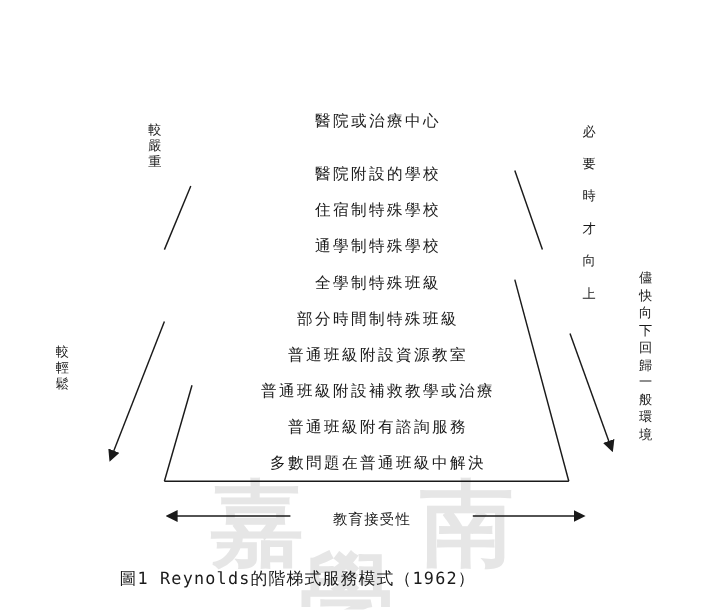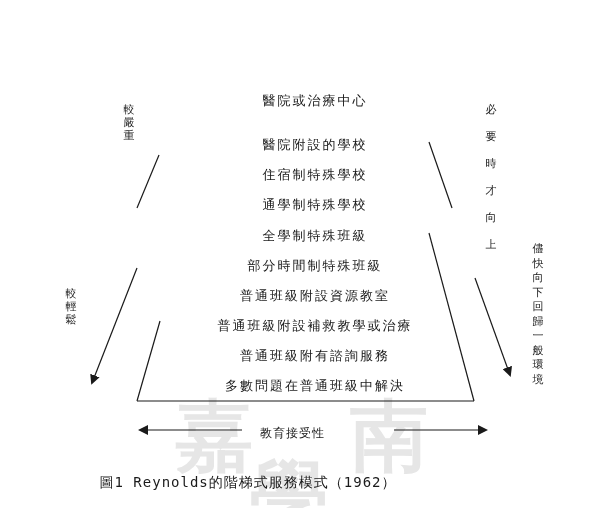--- a/index.html
+++ b/index.html
@@ -5,21 +5,21 @@
   html, body { margin:0; padding:0; background:#ffffff; }
   body { width:604px; height:508px; position:relative; overflow:hidden;
          font-family:"DejaVu Serif", serif; color:#1a1a1a; }
   .watermark { position:absolute; font-family:"DejaVu Serif", serif; color:#e6e6e6;
                font-size:78px; font-weight:bold; z-index:0; }
   svg.lines { position:absolute; left:0; top:0; z-index:1; }
   .tier { position:absolute; left:150px; width:330px; text-align:center; font-size:13px;
           letter-spacing:2px; z-index:2; white-space:nowrap; }
   .vtext { position:absolute; font-size:11px; line-height:13px; width:14px; text-align:center;
            z-index:2; word-break:break-all; }
-  .accept { position:absolute; left:260px; top:425px; width:100px; 
+  .accept { position:absolute; left:260px; top:425px; width:100px; text-align:center;
             font-size:12px; letter-spacing:1px; z-index:2; }
   .caption { position:absolute; left:0; width:496px; top:474px; text-align:center;
              font-size:14px; letter-spacing:1px; z-index:2; font-family:"DejaVu Sans Mono", monospace; }
 </style>
 </head>
 <body>
 
 <div class="watermark" style="left:175px;top:385px;">嘉</div>
 <div class="watermark" style="left:350px;top:385px;">南</div>
 <div class="watermark" style="left:250px;top:445px;">學</div>
@@ -48,19 +48,19 @@
 <div class="tier" style="top:166px;">住宿制特殊學校</div>
 <div class="tier" style="top:196px;">通學制特殊學校</div>
 <div class="tier" style="top:227px;">全學制特殊班級</div>
 <div class="tier" style="top:257px;">部分時間制特殊班級</div>
 <div class="tier" style="top:287px;">普通班級附設資源教室</div>
 <div class="tier" style="top:317px;">普通班級附設補救教學或治療</div>
 <div class="tier" style="top:347px;">普通班級附有諮詢服務</div>
 <div class="tier" style="top:377px;">多數問題在普通班級中解決</div>
 
 <div class="vtext" style="left:122px;top:103px;font-family:Liberation Serif, serif;">較嚴重</div>
-<div class="vtext" style="left:64px;top:287px;">較輕鬆</div>
+<div class="vtext" style="left:45px;top:287px;">較輕鬆</div>
 <div class="vtext" style="left:484px;top:96px;line-height:27px;">必要時才向上</div>
-<div class="vtext" style="left:531px;top:242px;line-height:14.5px;">儘快向下回歸一般環境</div>
+<div class="vtext" style="left:531px;top:225px;line-height:14.5px;">儘快向下回歸一般環境</div>
 
 <div class="accept">教育接受性</div>
 
 <div class="caption">圖1 Reynolds的階梯式服務模式（1962）</div>
 
 </body></html>

